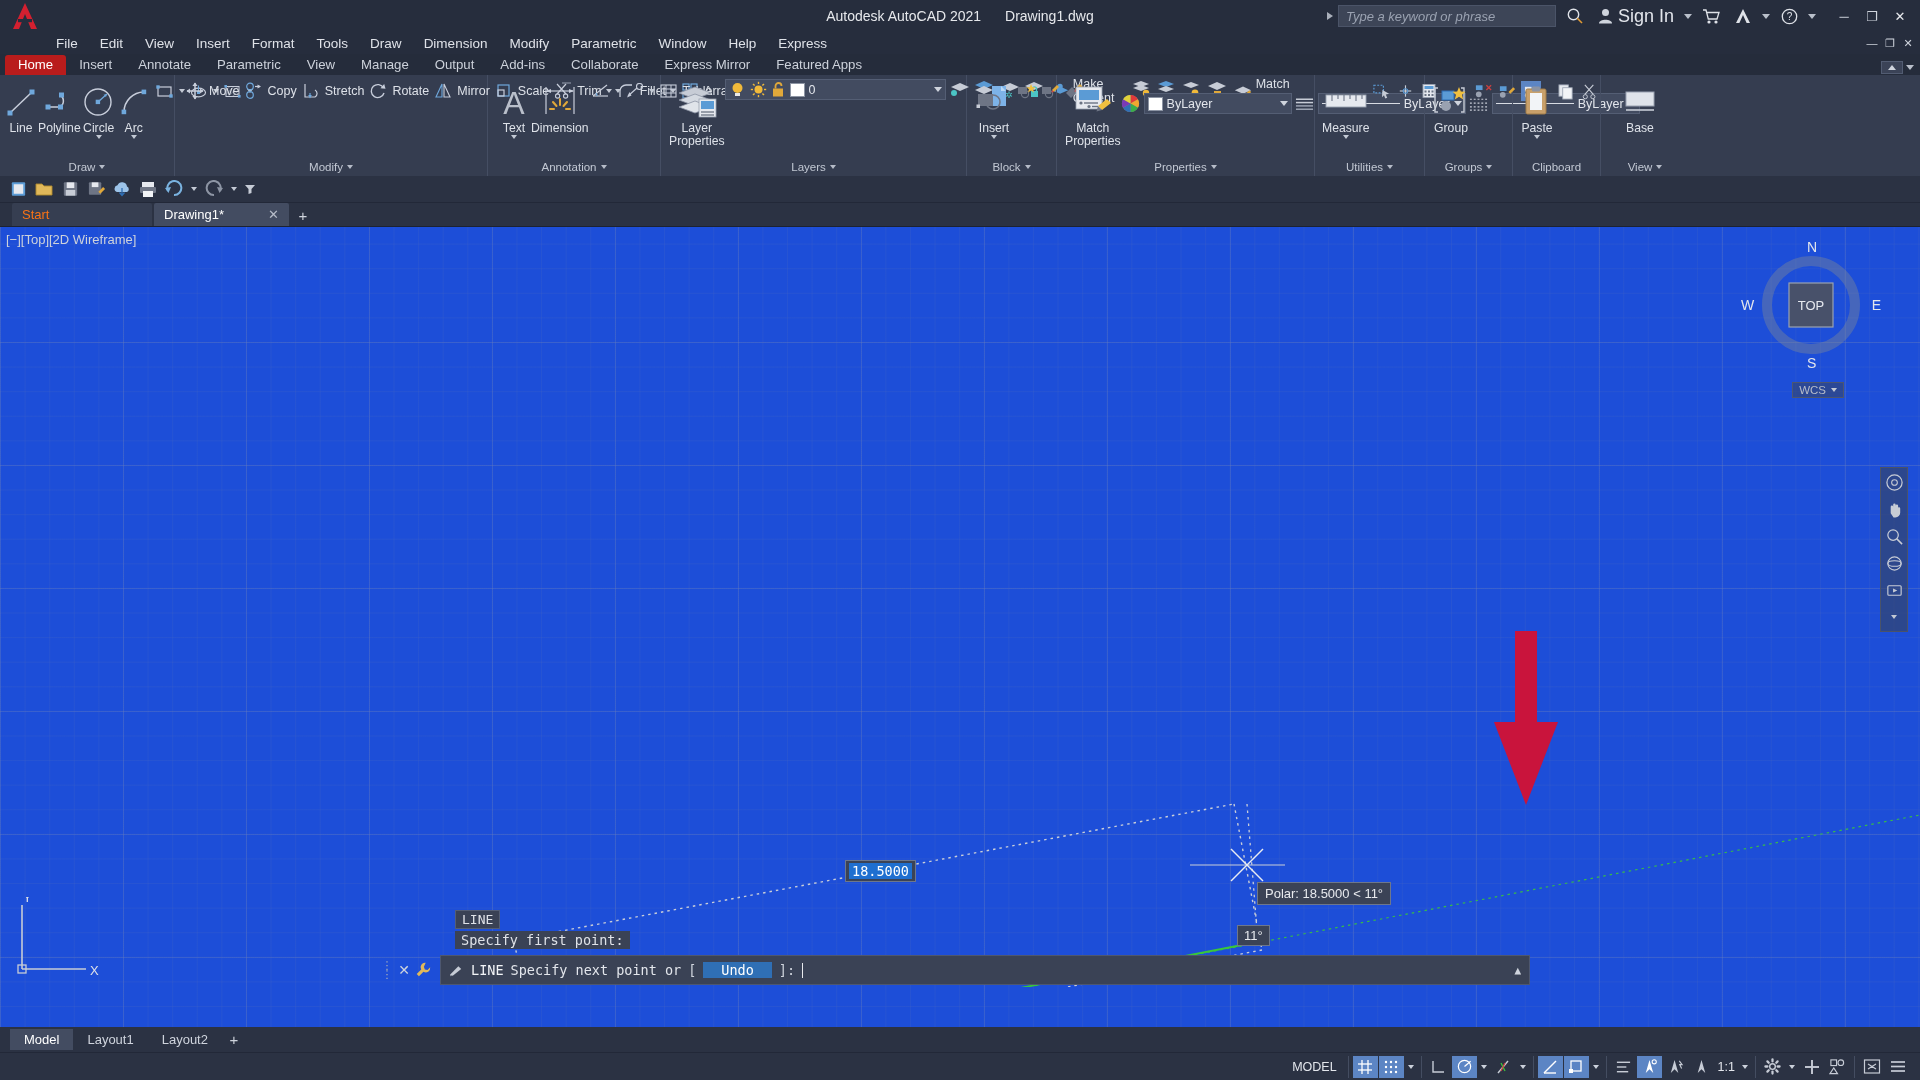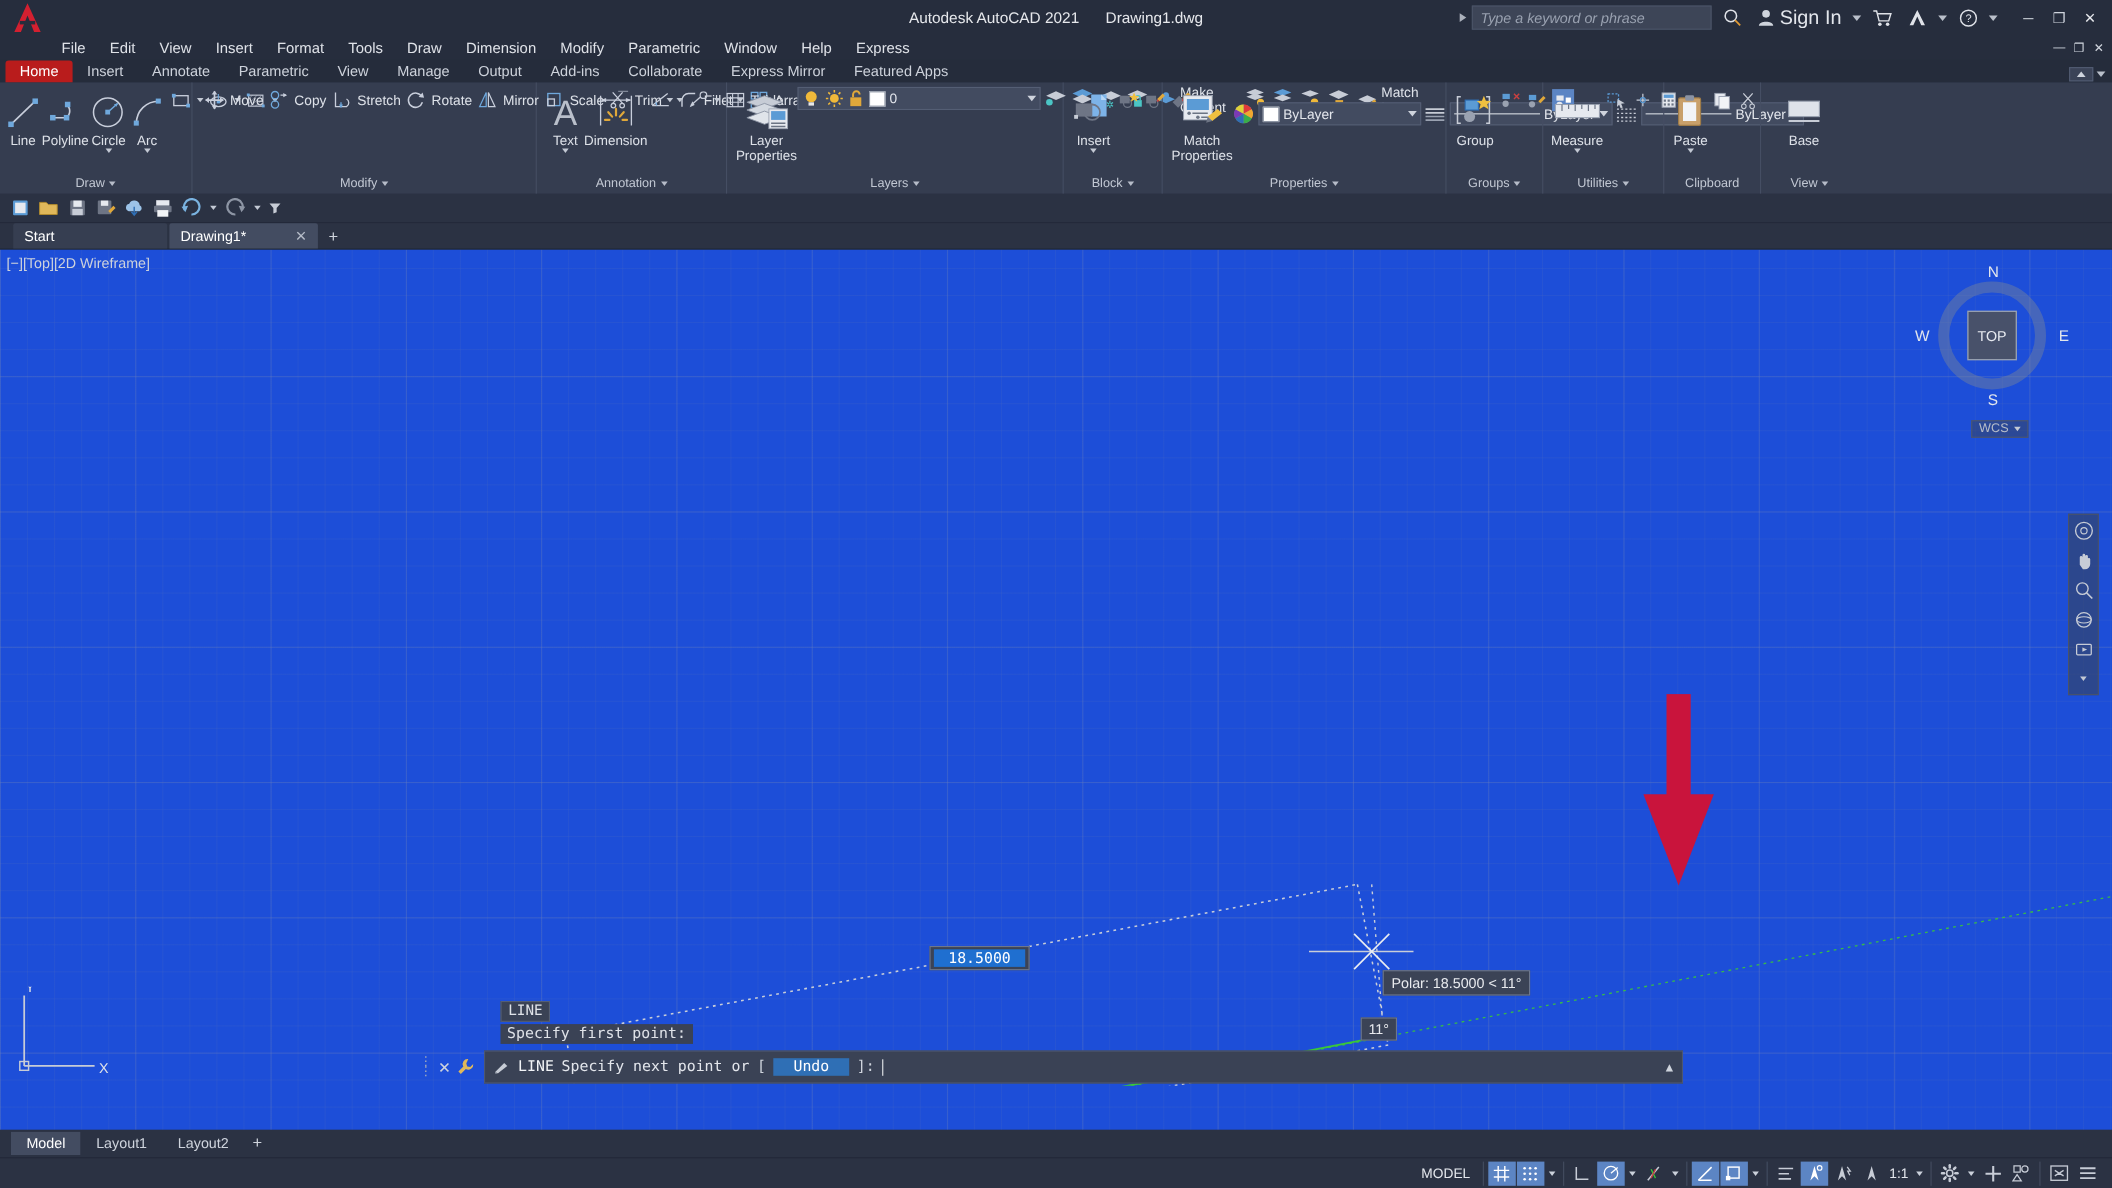--- a/index.html
+++ b/index.html
@@ -104,21 +104,21 @@
   }
   .qbtn { width:24px;height:24px;display:flex;align-items:center;justify-content:center; }
 
   
   .filetabs {
     height:24px; background:#2b3243; display:flex; align-items:flex-end;
     flex:0 0 24px; padding-left:12px; border-bottom:1px solid #1d2331;
   }
   .ftab {
     height:23px; min-width:120px; display:flex; align-items:center; gap:8px;
-    padding:0 10px; font-size:13px; color:#ffffff; background:#363e51;
+    padding:0 10px; font-size:13px; color:#f97316; background:#363e51;
     margin-right:2px; border-radius:2px 2px 0 0;
   }
   .ftab.active { background:#434c61; color:#fff; }
   .ftab .x { margin-left:auto; color:#b7bdc9; font-size:13px; }
   .ftab-add { width:24px;height:22px;display:flex;align-items:center;justify-content:center;color:#cfd4dd;font-size:15px; }
 
   
   .canvas-wrap { flex:1; position:relative; background:#1d4ed8; overflow:hidden; }
   .grid-bg { position:absolute; inset:0;
     background-image:
@@ -172,21 +172,21 @@
   .hist-tag { background:#3a4255; border:1px solid #545e74; color:#dfe2e8;
     font-family:"DejaVu Sans Mono", monospace; font-size:13px; padding:1px 6px; }
   .hist-line { background:#3a4255; color:#dfe2e8;
     font-family:"DejaVu Sans Mono", monospace; font-size:13.5px; padding:1px 6px; }
 
   
   .dim-input {
     position:absolute; left:845px; top:633px; background:#3b4356; border:1px solid #6d778c;
     padding:2px 3px; font-size:13.5px; color:#e8eaee; font-family:"DejaVu Sans Mono", monospace;
   }
-  .dim-input .sel { background:#1f6fd0; color:#fff; padding:0 13px; }
+  .dim-input .sel { background:#1f6fd0; color:#fff; padding:0 3px; }
   .polar-tip {
     position:absolute; left:1257px; top:655px; background:#3b4356; border:1px solid #6d778c;
     padding:3px 7px; font-size:13px; color:#e8eaee;
   }
   .ang-tip {
     position:absolute; left:1237px; top:698px; background:#3b4356; border:1px solid #6d778c;
     padding:2px 6px; font-size:13px; color:#e8eaee;
   }
 
   
@@ -894,70 +894,20 @@
             </div>
           </div>
         </div>
       </div>
       <div class="panel-title">
         <span>Properties</span>
         <span class="ptri"></span>
       </div>
     </div>
 
-    <div class="panel" style="width:88px;">
-      <div class="panel-body" style="padding-left:6px;">
-        <div class="bigbtn" style="width:50px;">
-          <div class="ib">
-            <svg width="40" height="36" viewBox="0 0 40 36">
-              <path d="M7 4 H4 V28 H7" fill="none" stroke="#c7ccd6" stroke-width="1.4"></path>
-              <path d="M30 4 H33 V28 H30" fill="none" stroke="#c7ccd6" stroke-width="1.4"></path>
-              <rect x="11" y="7" width="12" height="9" fill="#5b9bd5" stroke="#2f6fb5" stroke-width="1"></rect>
-              <circle cx="15" cy="22" r="5" fill="#9aa2b1"></circle>
-              <polygon points="28,3 29.8,7.5 34.5,7.8 31,10.8 32.2,15.4 28,12.8 23.8,15.4 25,10.8 21.5,7.8 26.2,7.5" fill="#f0c040"></polygon>
-            </svg>
-          </div>
-          <div class="lb">Group</div>
-        </div>
-        <div class="col">
-          <div class="smallrow">
-            <span class="ib">
-              <svg width="19" height="16" viewBox="0 0 20 16">
-                <rect x="2" y="2" width="7" height="5" fill="#5b9bd5"></rect>
-                  <circle cx="5" cy="11.5" r="3" fill="#9aa2b1"></circle>
-                <path d="M13 2 L18 7 M18 2 L13 7" stroke="#c94040" stroke-width="1.4"></path>
-              </svg>
-            </span>
-          </div>
-          <div class="smallrow">
-            <span class="ib">
-              <svg width="19" height="16" viewBox="0 0 20 16">
-                <rect x="2" y="3" width="7" height="5" fill="#5b9bd5"></rect>
-                  <circle cx="5" cy="12" r="3" fill="#9aa2b1"></circle>
-                <path d="M11 9 L16 4 L18 6 L13 11 Z" fill="#e0a83a"></path>
-              </svg>
-            </span>
-          </div>
-          <div class="smallrow">
-            <span class="ib" style="background:#5c85c4;">
-              <svg width="17" height="15" viewBox="0 0 18 16">
-                <rect x="2" y="3" width="7" height="5" fill="#e6e9ef"></rect>
-                  <circle cx="5" cy="12" r="3" fill="#e6e9ef"></circle>
-                <rect x="11" y="5" width="5" height="5" fill="#fff"></rect>
-              </svg>
-            </span>
-          </div>
-        </div>
-      </div>
-      <div class="panel-title">
-        <span>Groups</span>
-        <span class="ptri"></span>
-      </div>
-    </div>
-
     <div class="panel" style="width:110px;">
       <div class="panel-body" style="padding-left:7px;">
         <div class="bigbtn" style="width:60px;">
           <div class="ib">
             <svg width="46" height="34" viewBox="0 0 46 34">
               <rect x="3" y="10" width="40" height="12" fill="#e6e9ef" stroke="#9aa2b1" stroke-width="0.9"></rect>
               <g stroke="#6b7484" stroke-width="1.1">
                 <line x1="9" y1="10" x2="9" y2="16"></line>
                   <line x1="15" y1="10" x2="15" y2="14"></line>
                 <line x1="21" y1="10" x2="21" y2="16"></line>
@@ -1001,20 +951,70 @@
                     <rect x="8" y="11" width="2" height="2"></rect>
                     <rect x="11.5" y="11" width="2" height="2"></rect>
                   </g>
               </svg>
             </span>
           </div>
         </div>
       </div>
       <div class="panel-title">
         <span>Utilities</span>
+        <span class="ptri"></span>
+      </div>
+    </div>
+
+    <div class="panel" style="width:88px;">
+      <div class="panel-body" style="padding-left:6px;">
+        <div class="bigbtn" style="width:50px;">
+          <div class="ib">
+            <svg width="40" height="36" viewBox="0 0 40 36">
+              <path d="M7 4 H4 V28 H7" fill="none" stroke="#c7ccd6" stroke-width="1.4"></path>
+              <path d="M30 4 H33 V28 H30" fill="none" stroke="#c7ccd6" stroke-width="1.4"></path>
+              <rect x="11" y="7" width="12" height="9" fill="#5b9bd5" stroke="#2f6fb5" stroke-width="1"></rect>
+              <circle cx="15" cy="22" r="5" fill="#9aa2b1"></circle>
+              <polygon points="28,3 29.8,7.5 34.5,7.8 31,10.8 32.2,15.4 28,12.8 23.8,15.4 25,10.8 21.5,7.8 26.2,7.5" fill="#f0c040"></polygon>
+            </svg>
+          </div>
+          <div class="lb">Group</div>
+        </div>
+        <div class="col">
+          <div class="smallrow">
+            <span class="ib">
+              <svg width="19" height="16" viewBox="0 0 20 16">
+                <rect x="2" y="2" width="7" height="5" fill="#5b9bd5"></rect>
+                  <circle cx="5" cy="11.5" r="3" fill="#9aa2b1"></circle>
+                <path d="M13 2 L18 7 M18 2 L13 7" stroke="#c94040" stroke-width="1.4"></path>
+              </svg>
+            </span>
+          </div>
+          <div class="smallrow">
+            <span class="ib">
+              <svg width="19" height="16" viewBox="0 0 20 16">
+                <rect x="2" y="3" width="7" height="5" fill="#5b9bd5"></rect>
+                  <circle cx="5" cy="12" r="3" fill="#9aa2b1"></circle>
+                <path d="M11 9 L16 4 L18 6 L13 11 Z" fill="#e0a83a"></path>
+              </svg>
+            </span>
+          </div>
+          <div class="smallrow">
+            <span class="ib" style="background:#5c85c4;">
+              <svg width="17" height="15" viewBox="0 0 18 16">
+                <rect x="2" y="3" width="7" height="5" fill="#e6e9ef"></rect>
+                  <circle cx="5" cy="12" r="3" fill="#e6e9ef"></circle>
+                <rect x="11" y="5" width="5" height="5" fill="#fff"></rect>
+              </svg>
+            </span>
+          </div>
+        </div>
+      </div>
+      <div class="panel-title">
+        <span>Groups</span>
         <span class="ptri"></span>
       </div>
     </div>
 
     <div class="panel" style="width:88px;">
       <div class="panel-body" style="padding-left:7px;">
         <div class="bigbtn" style="width:50px;">
           <div class="ib">
             <svg width="34" height="34" viewBox="0 0 34 34">
               <rect x="6" y="4" width="20" height="25" rx="1.5" fill="#c9a06a" stroke="#a07c48" stroke-width="1"></rect>

